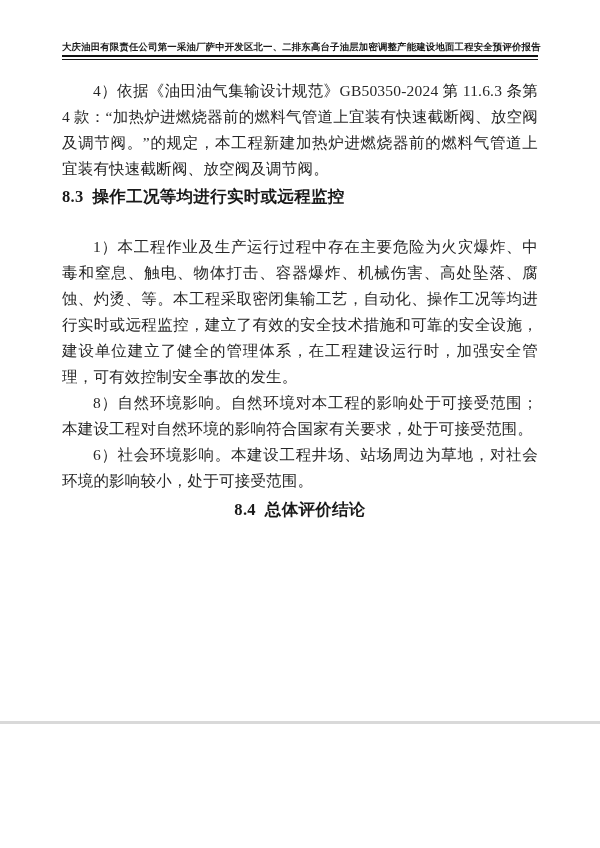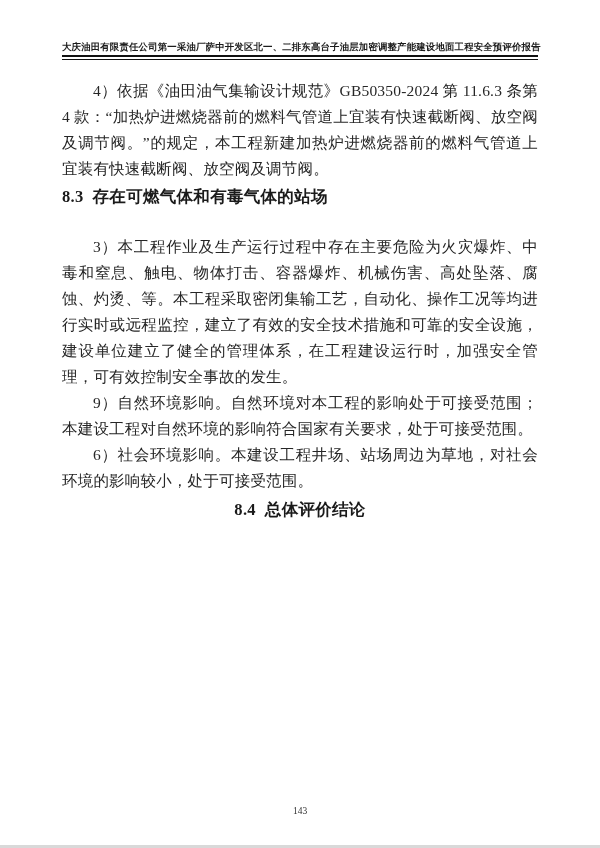--- a/index.html
+++ b/index.html
@@ -3,21 +3,21 @@
 <meta charset="utf-8">
 <style>
   html, body {
     margin: 0;
     padding: 0;
     background: #ffffff;
   }
   .page {
     position: relative;
     width: 600px;
-    height: 848px;
+    height: 724px;
     background: #ffffff;
     overflow: hidden;
     font-family: "Liberation Serif", "DejaVu Serif", serif;
     color: var(--text-color, #262626);
   }
   
   .doc-header {
     margin: 0 62px;
     padding-top: 41px;
   }
@@ -95,26 +95,26 @@
     <div class="rule-thin"></div>
   </header>
 
   <main class="doc-body">
 
     <p class="para">4）依据《油田油气集输设计规范》GB50350-2024 第 11.6.3 条第 4 款：“加热炉进燃烧器前的燃料气管道上宜装有快速截断阀、放空阀及调节阀。”的规定，本工程新建加热炉进燃烧器前的燃料气管道上宜装有快速截断阀、放空阀及调节阀。</p>
 
 
 
     <h2 class="heading heading-83">
-      <span class="heading-num">8.3</span><span class="heading-title">存在可燃气体和有毒气体的站场</span>
+      <span class="heading-num">8.3</span><span class="heading-title">操作工况等均进行实时或远程监控</span>
     </h2>
 
-    <p class="para">3）本工程作业及生产运行过程中存在主要危险为火灾爆炸、中毒和窒息、触电、物体打击、容器爆炸、机械伤害、高处坠落、腐蚀、灼烫、等。本工程采取密闭集输工艺，自动化、操作工况等均进行实时或远程监控，建立了有效的安全技术措施和可靠的安全设施，建设单位建立了健全的管理体系，在工程建设运行时，加强安全管理，可有效控制安全事故的发生。</p>
+    <p class="para">1）本工程作业及生产运行过程中存在主要危险为火灾爆炸、中毒和窒息、触电、物体打击、容器爆炸、机械伤害、高处坠落、腐蚀、灼烫、等。本工程采取密闭集输工艺，自动化、操作工况等均进行实时或远程监控，建立了有效的安全技术措施和可靠的安全设施，建设单位建立了健全的管理体系，在工程建设运行时，加强安全管理，可有效控制安全事故的发生。</p>
 
-    <p class="para">9）自然环境影响。自然环境对本工程的影响处于可接受范围；本建设工程对自然环境的影响符合国家有关要求，处于可接受范围。</p>
+    <p class="para">8）自然环境影响。自然环境对本工程的影响处于可接受范围；本建设工程对自然环境的影响符合国家有关要求，处于可接受范围。</p>
 
     <p class="para">6）社会环境影响。本建设工程井场、站场周边为草地，对社会环境的影响较小，处于可接受范围。</p>
 
     <h2 class="heading heading-84">
       <span class="heading-num">8.4</span><span class="heading-title">总体评价结论</span>
     </h2>
 
   </main>
 
   <footer class="doc-footer">

